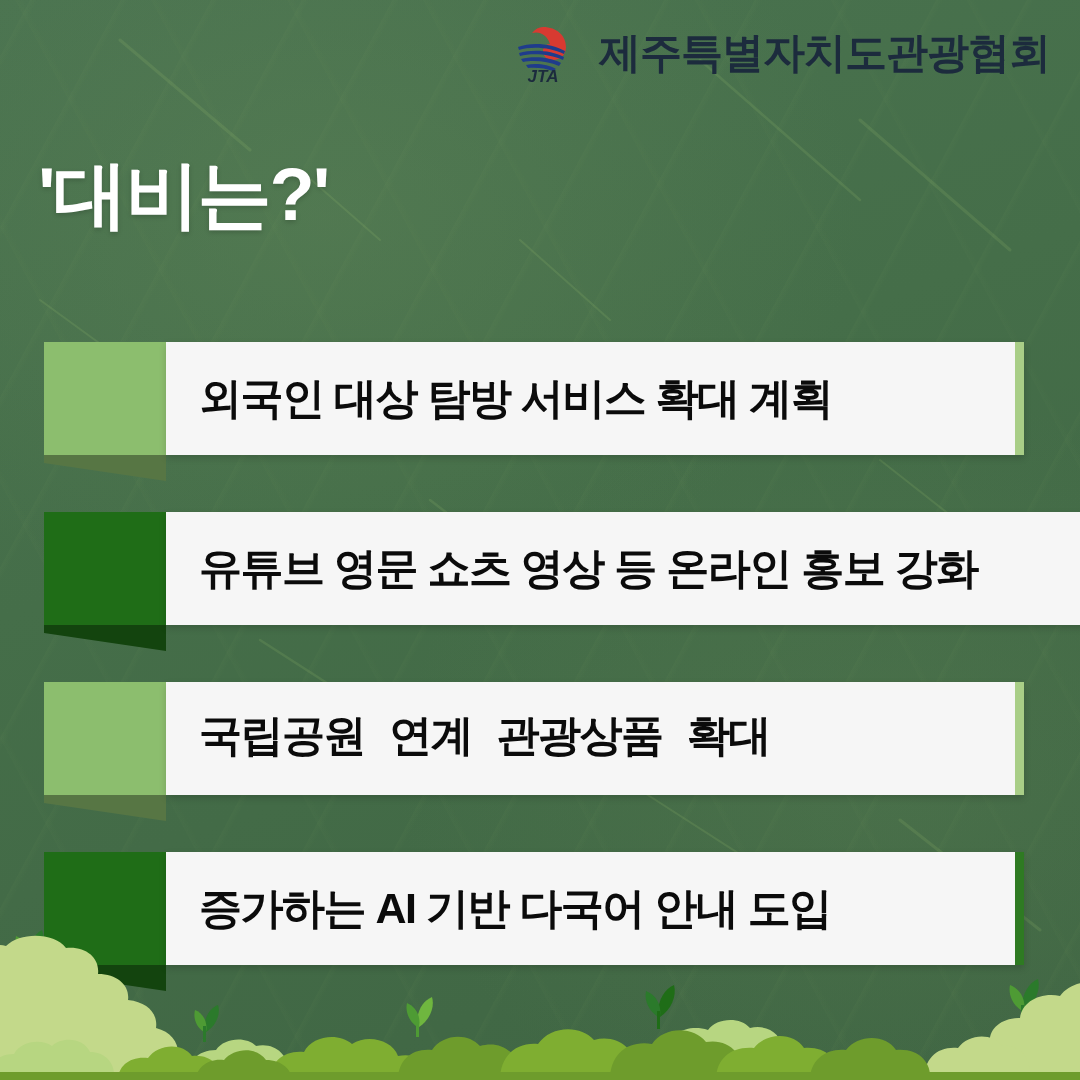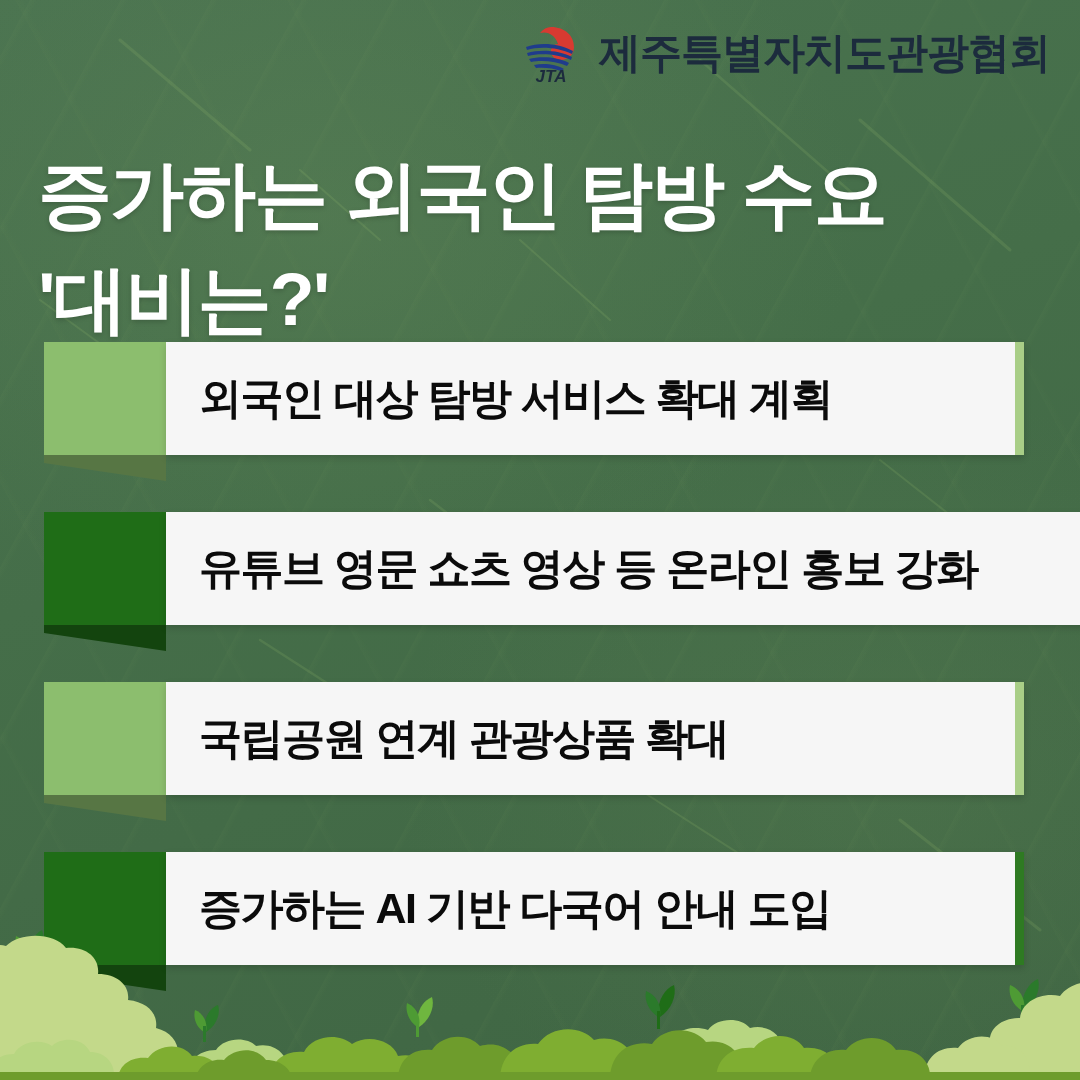--- a/index.html
+++ b/index.html
@@ -53,21 +53,21 @@
     opacity: 0.9;
   }
 
   
   .logo-wrap {
     position: absolute;
     top: 22px;
     right: 30px;
     display: flex;
     align-items: center;
-    gap: 12px;
+    gap: 20px;
   }
   .logo-mark { width: 72px; height: 62px; display: block; }
   .logo-text {
     font-size: 42px;
     font-weight: bold;
     color: #1c2b3d;
     letter-spacing: -1px;
     white-space: nowrap;
     line-height: 1;
   }
@@ -189,21 +189,20 @@
         <path d="M12 31 C25 27 44 28 57 35 L56 38 C43 32 25 31 13 34 Z"></path>
         <path d="M14 37 C26 34 43 35 54 41 L52 44 C41 39 26 38 16 40 Z"></path>
         <path d="M19 43 C28 41 41 42 49 47 L46 49 C39 46 28 45 21 46 Z"></path>
       </g>
       <text x="36" y="60" font-family="'Liberation Sans',sans-serif" font-size="17" font-weight="bold" fill="#1c2b3d" text-anchor="middle" font-style="italic">JTA</text>
     </svg>
     <div class="logo-text">제주특별자치도관광협회</div>
   </div>
 
   <h1 class="title">
-    <span class="title-line">증가하는 외국인 탐방 수요</span>
     <span class="title-line">'대비는?'</span>
   </h1>
 
   <div class="items">
 
     <div class="item">
       <div class="fold" style="background: rgb(140, 190, 110);"></div>
       <div class="tab" style="background: rgb(140, 190, 110);"></div>
       <div class="card" style="width: 858px;">
         <div class="card-text">외국인 대상 탐방 서비스 확대 계획</div>
@@ -216,21 +215,21 @@
       <div class="tab" style="background: rgb(31, 109, 23);"></div>
       <div class="card" style="width: 1004px;">
         <div class="card-text">유튜브 영문 쇼츠 영상 등 온라인 홍보 강화</div>
         <div class="card-stripe" style="background: rgb(46, 122, 34);"></div>
       </div>
     </div>
 
     <div class="item">
       <div class="fold" style="background: rgb(140, 190, 110);"></div>
       <div class="tab" style="background: rgb(140, 190, 110);"></div>
-      <div class="card" style="width: 858px;">
+      <div class="card" style="width: 858px; font-family: Liberation Mono, monospace;">
         <div class="card-text">국립공원 연계 관광상품 확대</div>
         <div class="card-stripe" style="background: rgb(169, 206, 135);"></div>
       </div>
     </div>
 
     <div class="item">
       <div class="fold" style="background: rgb(31, 109, 23);"></div>
       <div class="tab" style="background: rgb(31, 109, 23);"></div>
       <div class="card" style="width: 858px;">
         <div class="card-text">증가하는 AI 기반 다국어 안내 도입</div>

